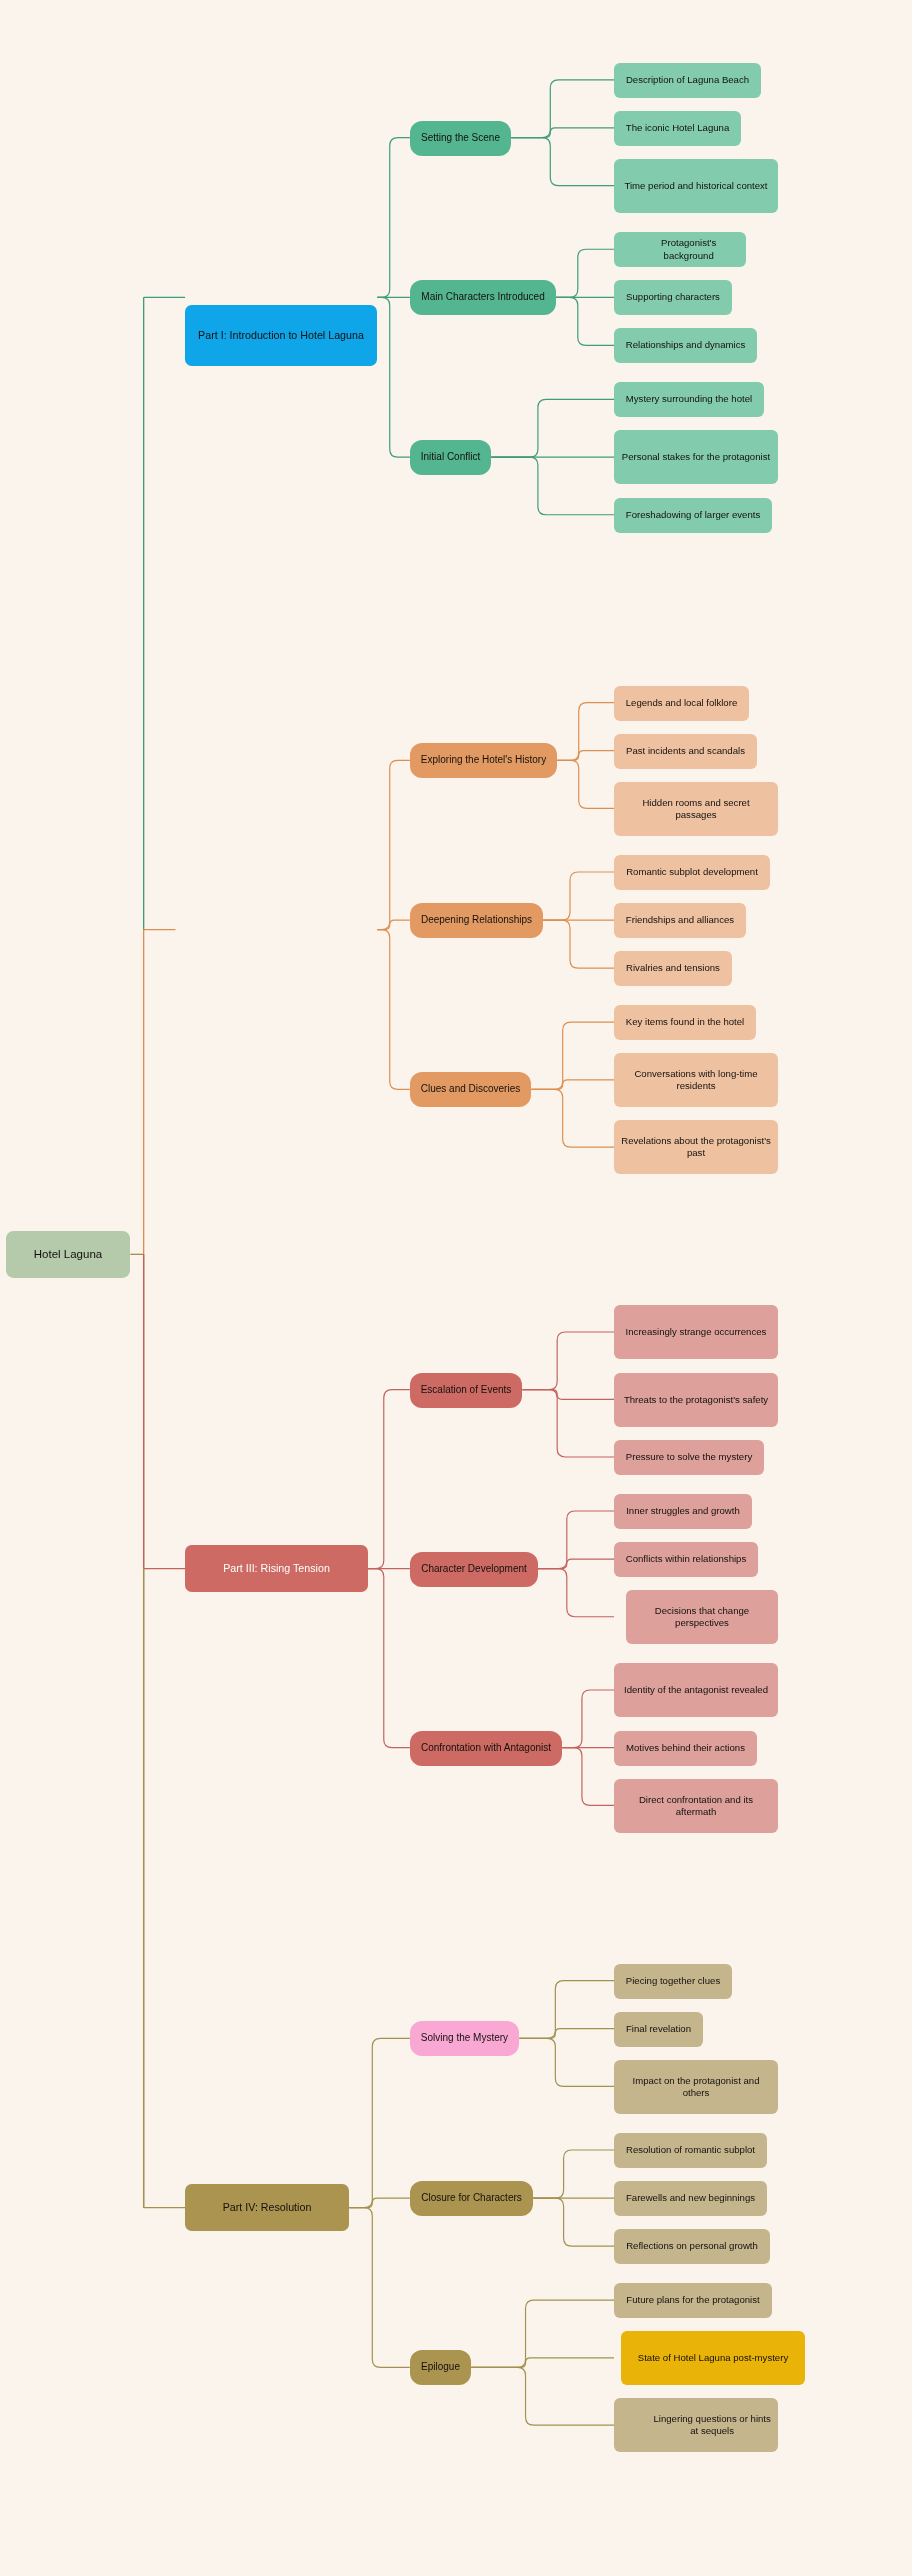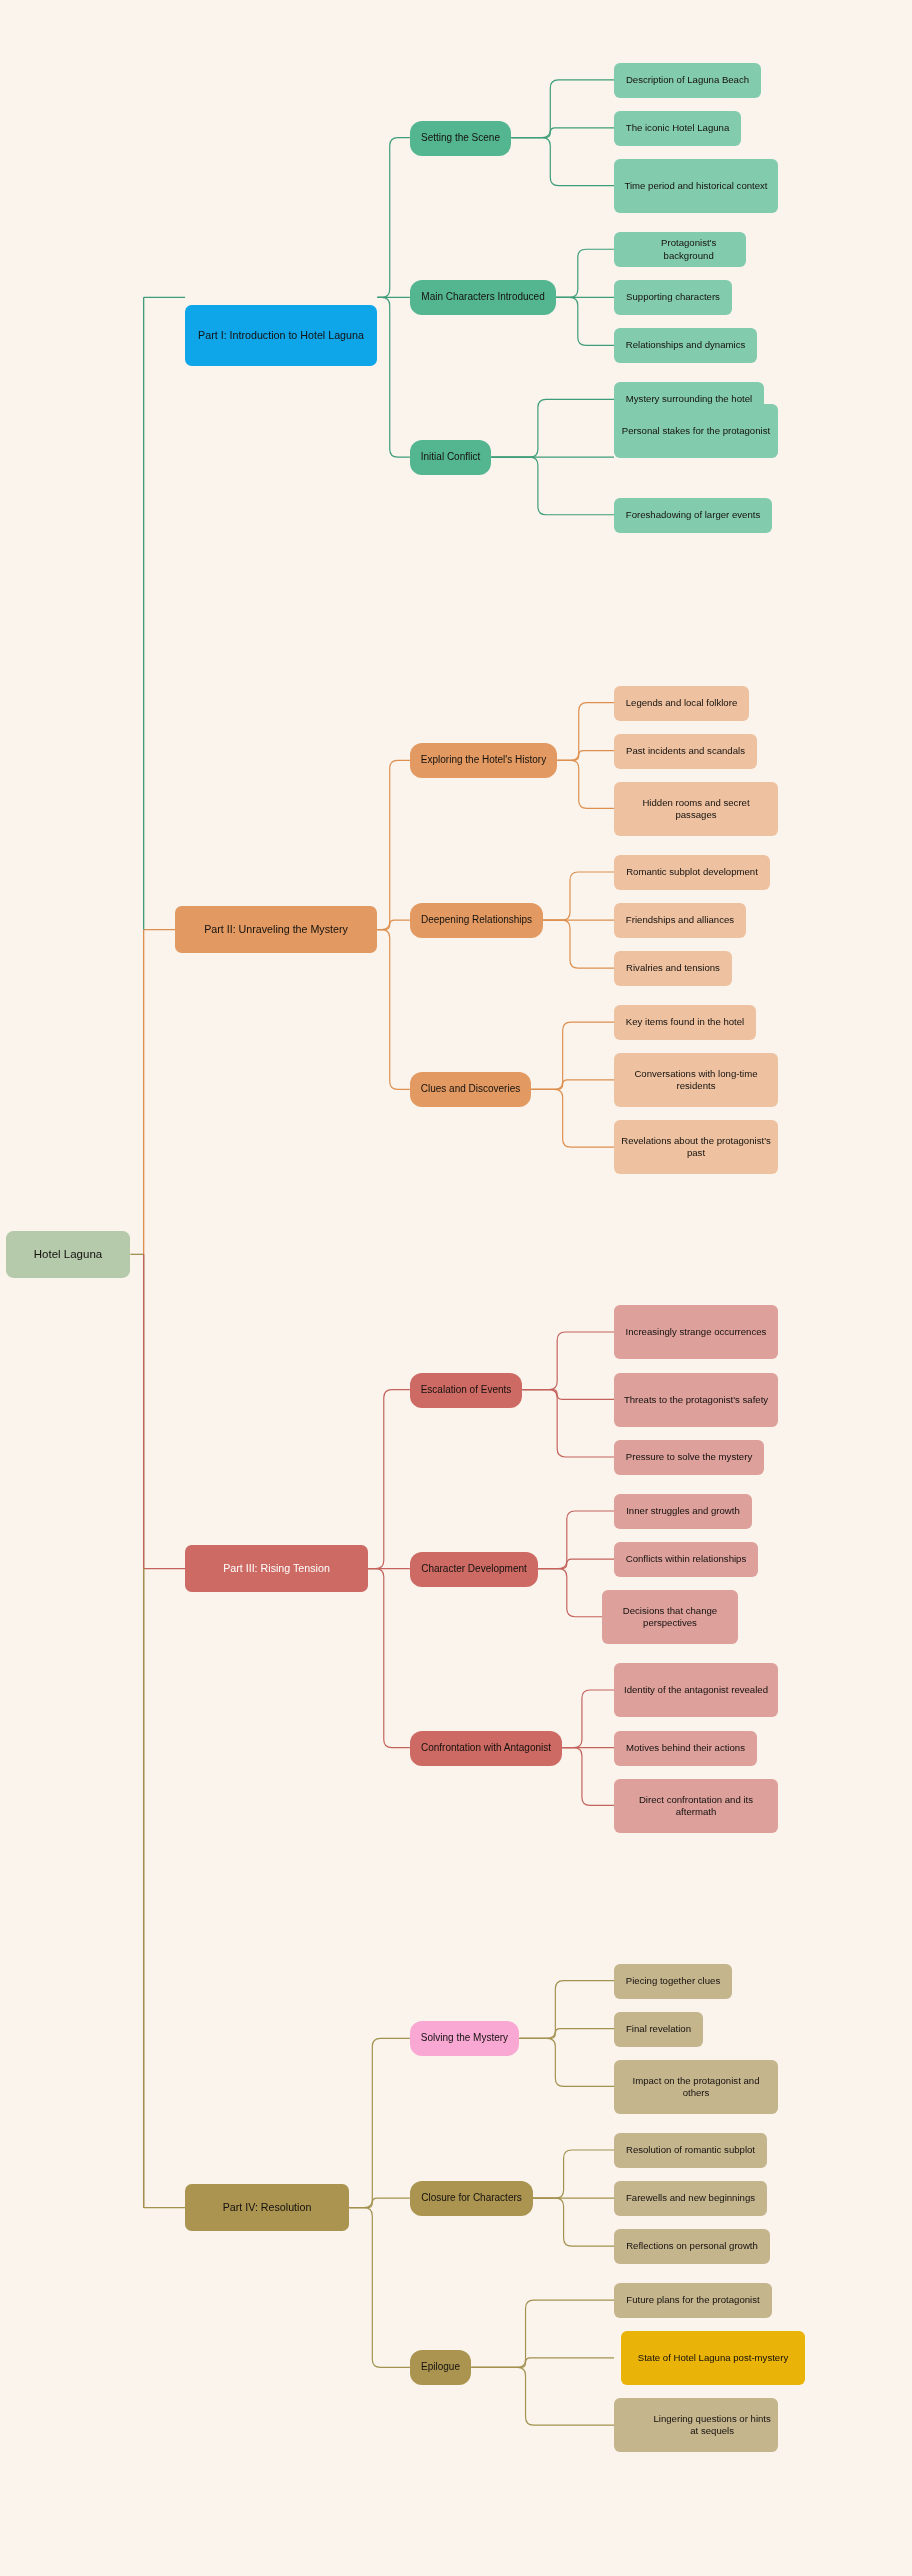--- a/index.html
+++ b/index.html
@@ -115,44 +115,43 @@
     <div class="node l1" style="width: 192px; height: 61px; background: #0ea5e9; left: 185px; top: 267px; margin-top: 38px;">Part I: Introduction to Hotel Laguna</div>
     <div class="node l3" style="width: 147px; height: 35px; background: rgb(131, 203, 173); left: 614px; top: 63px;">Description of Laguna Beach</div>
     <div class="node l3" style="width: 127px; height: 35px; background: rgb(131, 203, 173); left: 614px; top: 111px;">The iconic Hotel Laguna</div>
     <div class="node l3" style="width: 164px; height: 54px; background: rgb(131, 203, 173); left: 614px; top: 159px;">Time period and historical context</div>
     <div class="node l2" style="width: 101px; height: 35px; background: rgb(84, 182, 144); left: 410px; top: 121px;">Setting the Scene</div>
     <div class="node l3" style="width: 132px; height: 35px; background: rgb(131, 203, 173); left: 614px; top: 232px; padding-left: 24px;">Protagonist's background</div>
     <div class="node l3" style="width: 118px; height: 35px; background: rgb(131, 203, 173); left: 614px; top: 280px;">Supporting characters</div>
     <div class="node l3" style="width: 143px; height: 35px; background: rgb(131, 203, 173); left: 614px; top: 328px;">Relationships and dynamics</div>
     <div class="node l2" style="width: 146px; height: 35px; background: rgb(84, 182, 144); left: 410px; top: 280px;">Main Characters Introduced</div>
     <div class="node l3" style="width: 150px; height: 35px; background: rgb(131, 203, 173); left: 614px; top: 382px;">Mystery surrounding the hotel</div>
-    <div class="node l3" style="width: 164px; height: 54px; background: rgb(131, 203, 173); left: 614px; top: 404px;">Personal stakes for the protagonist</div>
+    <div class="node l3" style="width: 164px; height: 54px; background: rgb(131, 203, 173); left: 614px; top: 430px;">Personal stakes for the protagonist</div>
     <div class="node l3" style="width: 158px; height: 35px; background: rgb(131, 203, 173); left: 614px; top: 498px;">Foreshadowing of larger events</div>
     <div class="node l2" style="width: 81px; height: 35px; background: rgb(84, 182, 144); left: 410px; top: 440px;">Initial Conflict</div>
-    <div class="node l1" style="width: 202px; height: 47px; background: rgb(226, 154, 98); left: 175px; top: 906px;">Part II: Unraveling the Mystery</div>
     <div class="node l3" style="width: 135px; height: 35px; background: rgb(238, 194, 160); left: 614px; top: 686px;">Legends and local folklore</div>
     <div class="node l3" style="width: 143px; height: 35px; background: rgb(238, 194, 160); left: 614px; top: 734px;">Past incidents and scandals</div>
     <div class="node l3" style="width: 164px; height: 54px; background: rgb(238, 194, 160); left: 614px; top: 782px;">Hidden rooms and secret passages</div>
     <div class="node l2" style="width: 147px; height: 35px; background: rgb(226, 154, 98); left: 410px; top: 743px;">Exploring the Hotel's History</div>
     <div class="node l3" style="width: 156px; height: 35px; background: rgb(238, 194, 160); left: 614px; top: 855px;">Romantic subplot development</div>
     <div class="node l3" style="width: 132px; height: 35px; background: rgb(238, 194, 160); left: 614px; top: 903px;">Friendships and alliances</div>
     <div class="node l3" style="width: 118px; height: 35px; background: rgb(238, 194, 160); left: 614px; top: 951px;">Rivalries and tensions</div>
     <div class="node l2" style="width: 133px; height: 35px; background: rgb(226, 154, 98); left: 410px; top: 903px;">Deepening Relationships</div>
     <div class="node l3" style="width: 142px; height: 35px; background: rgb(238, 194, 160); left: 614px; top: 1005px;">Key items found in the hotel</div>
     <div class="node l3" style="width: 164px; height: 54px; background: rgb(238, 194, 160); left: 614px; top: 1053px;">Conversations with long-time residents</div>
     <div class="node l3" style="width: 164px; height: 54px; background: rgb(238, 194, 160); left: 614px; top: 1120px;">Revelations about the protagonist's past</div>
     <div class="node l2" style="width: 121px; height: 35px; background: rgb(226, 154, 98); left: 410px; top: 1072px;">Clues and Discoveries</div>
     <div class="node l1 white-text" style="width: 183px; height: 47px; background: rgb(205, 106, 99); left: 185px; top: 1545px;">Part III: Rising Tension</div>
     <div class="node l3" style="width: 164px; height: 54px; background: rgb(221, 160, 155); left: 614px; top: 1305px;">Increasingly strange occurrences</div>
     <div class="node l3" style="width: 164px; height: 54px; background: rgb(221, 160, 155); left: 614px; top: 1373px;">Threats to the protagonist's safety</div>
     <div class="node l3" style="width: 150px; height: 35px; background: rgb(221, 160, 155); left: 614px; top: 1440px;">Pressure to solve the mystery</div>
     <div class="node l2" style="width: 112px; height: 35px; background: rgb(205, 106, 99); left: 410px; top: 1373px;">Escalation of Events</div>
     <div class="node l3" style="width: 138px; height: 35px; background: rgb(221, 160, 155); left: 614px; top: 1494px;">Inner struggles and growth</div>
     <div class="node l3" style="width: 144px; height: 35px; background: rgb(221, 160, 155); left: 614px; top: 1542px;">Conflicts within relationships</div>
-    <div class="node l3" style="width: 136px; height: 54px; background: rgb(221, 160, 155); left: 602px; top: 1590px;">Decisions that change perspectives</div>
+    <div class="node l3" style="width: 152px; height: 54px; background: rgb(221, 160, 155); left: 626px; top: 1590px;">Decisions that change perspectives</div>
     <div class="node l2" style="width: 128px; height: 35px; background: rgb(205, 106, 99); left: 410px; top: 1552px;">Character Development</div>
     <div class="node l3" style="width: 164px; height: 54px; background: rgb(221, 160, 155); left: 614px; top: 1663px;">Identity of the antagonist revealed</div>
     <div class="node l3" style="width: 143px; height: 35px; background: rgb(221, 160, 155); left: 614px; top: 1731px;">Motives behind their actions</div>
     <div class="node l3" style="width: 164px; height: 54px; background: rgb(221, 160, 155); left: 614px; top: 1779px;">Direct confrontation and its aftermath</div>
     <div class="node l2" style="width: 152px; height: 35px; background: rgb(205, 106, 99); left: 410px; top: 1731px;">Confrontation with Antagonist</div>
     <div class="node l1" style="width: 164px; height: 47px; background: rgb(171, 148, 80); left: 185px; top: 2184px;">Part IV: Resolution</div>
     <div class="node l3" style="width: 118px; height: 35px; background: rgb(197, 181, 141); left: 614px; top: 1964px;">Piecing together clues</div>
     <div class="node l3" style="width: 89px; height: 35px; background: rgb(197, 181, 141); left: 614px; top: 2012px;">Final revelation</div>
     <div class="node l3" style="width: 164px; height: 54px; background: rgb(197, 181, 141); left: 614px; top: 2060px;">Impact on the protagonist and others</div>
     <div class="node l2" style="width: 109px; height: 35px; background: #f9a8d4; left: 410px; top: 2021px;">Solving the Mystery</div>

